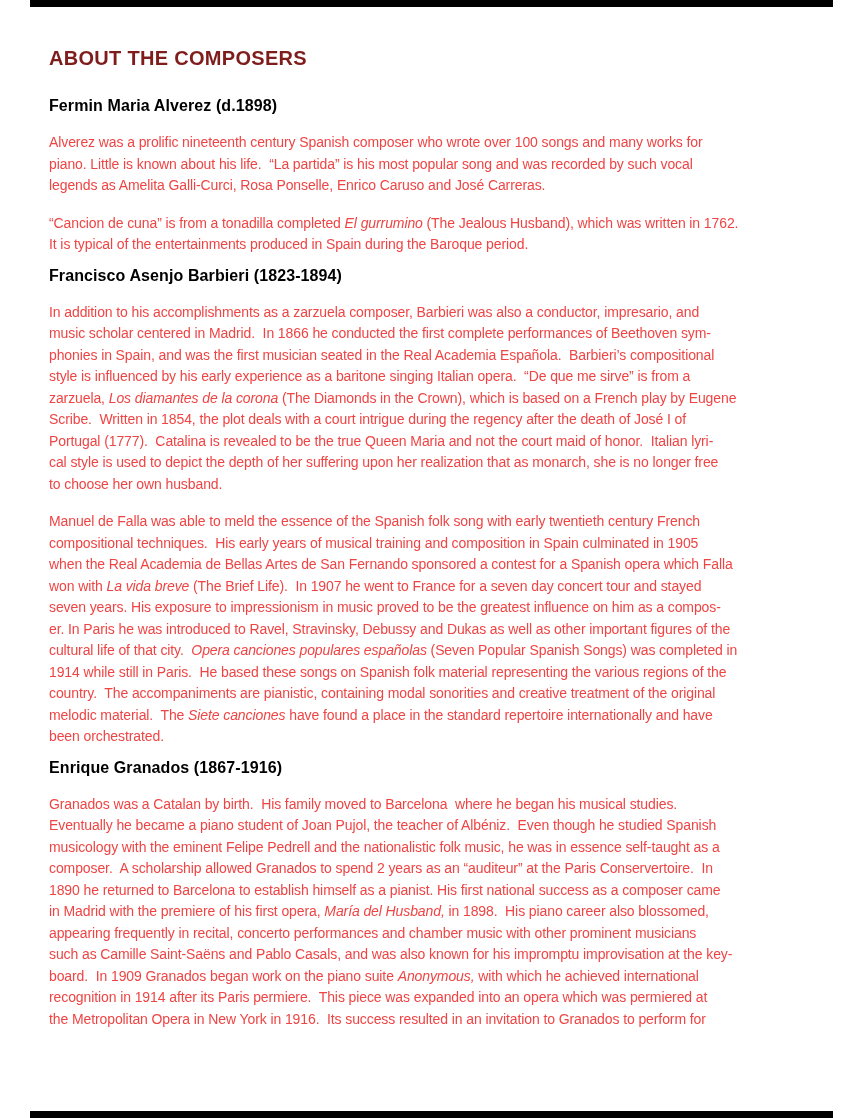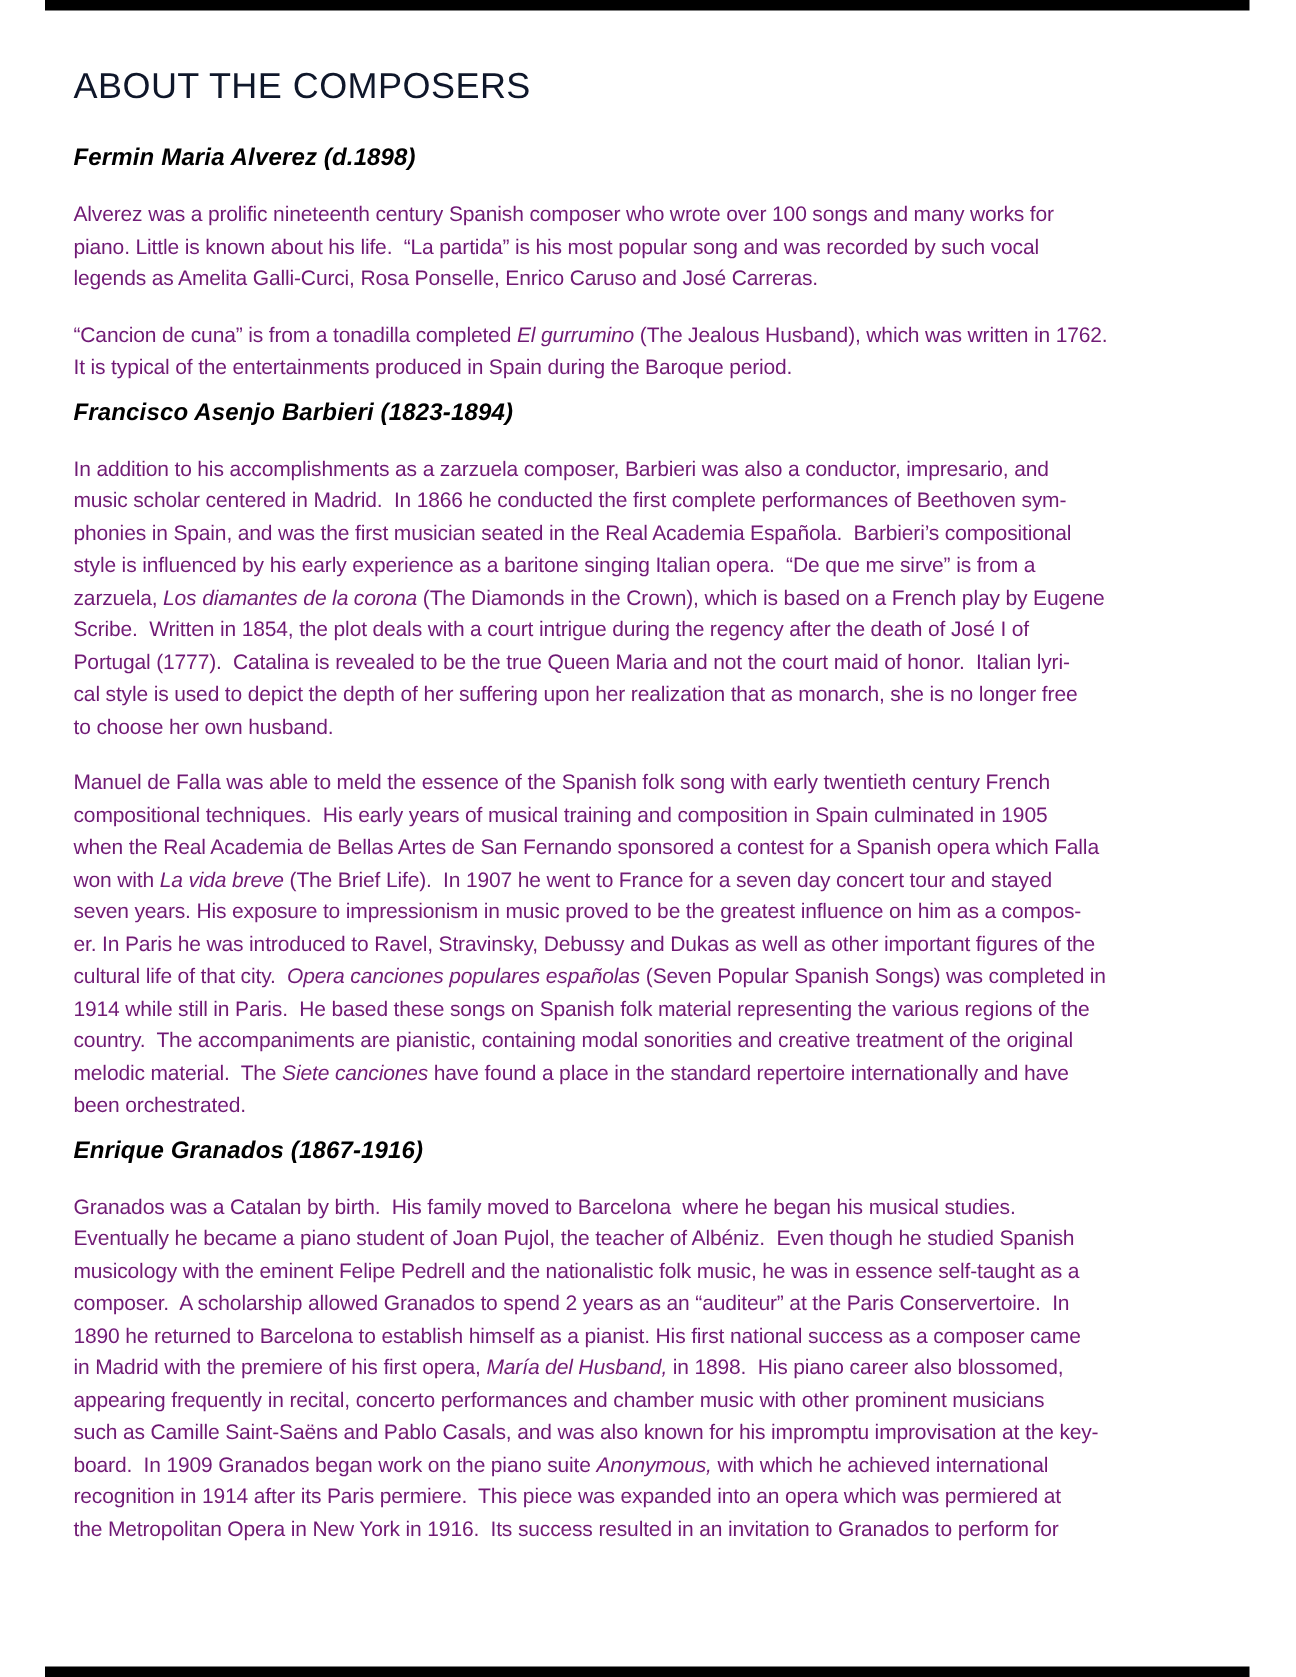--- a/index.html
+++ b/index.html
@@ -21,43 +21,42 @@
   }
   .edge-bar.top { top: 0; }
   .edge-bar.bottom { bottom: 0; }
   .content {
     position: absolute;
     top: 46px;
     left: 49px;
     right: 47px;
   }
   h1.doc-title {
-    font-size: 24px;
+    font-size: 20px;
     line-height: 24px;
-    font-weight: 400;
+    font-weight: 700;
     letter-spacing: 0.3px;
-    color: #0f172a;
+    color: #7f1d1d;
     margin: 0 0 26px 0;
   }
   h2.composer-heading {
     font-size: 16px;
     line-height: 20px;
     font-weight: 700;
     letter-spacing: 0.1px;
     color: #000000;
     margin: 10px 0 16px 0;
-    font-style: italic;
   }
   p.composer-paragraph {
     margin: 16px 0 10px 0;
     font-size: 14px;
     line-height: 21.5px;
     letter-spacing: -0.1px;
     white-space: pre-wrap;
-    color: #701a75;
+    color: #ef4444;
   }
   p.composer-paragraph .it { font-style: italic; }
 </style>
 </head>
 <body>
 
 <div class="page">
   <div class="edge-bar top"></div>
 
   <main class="content">

